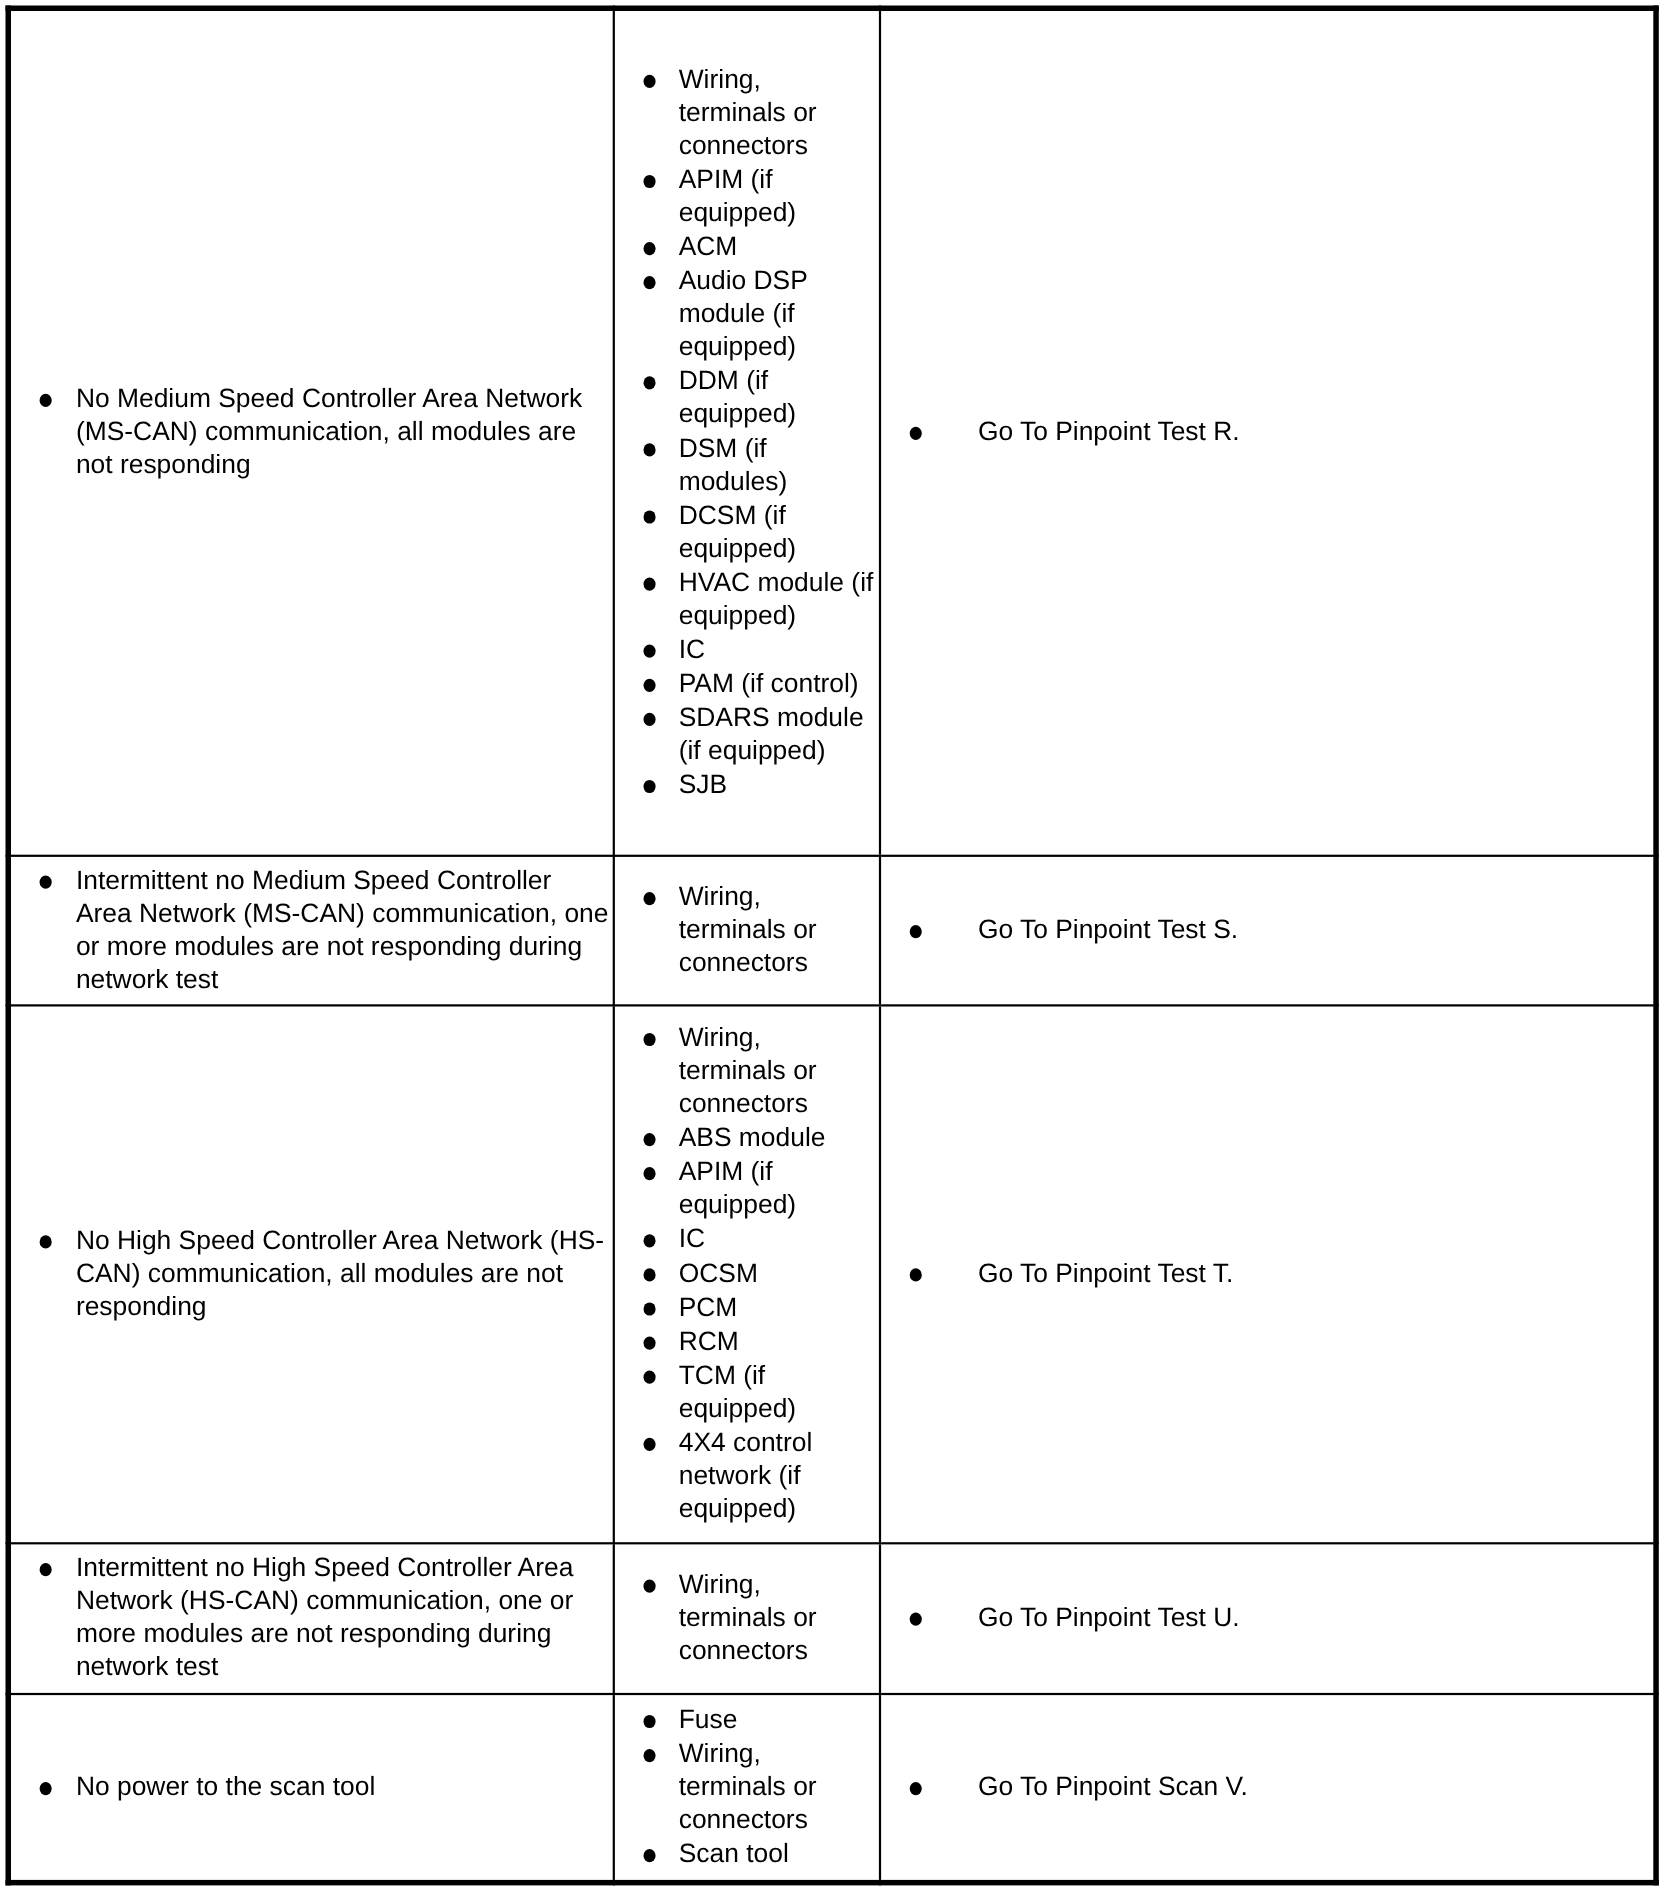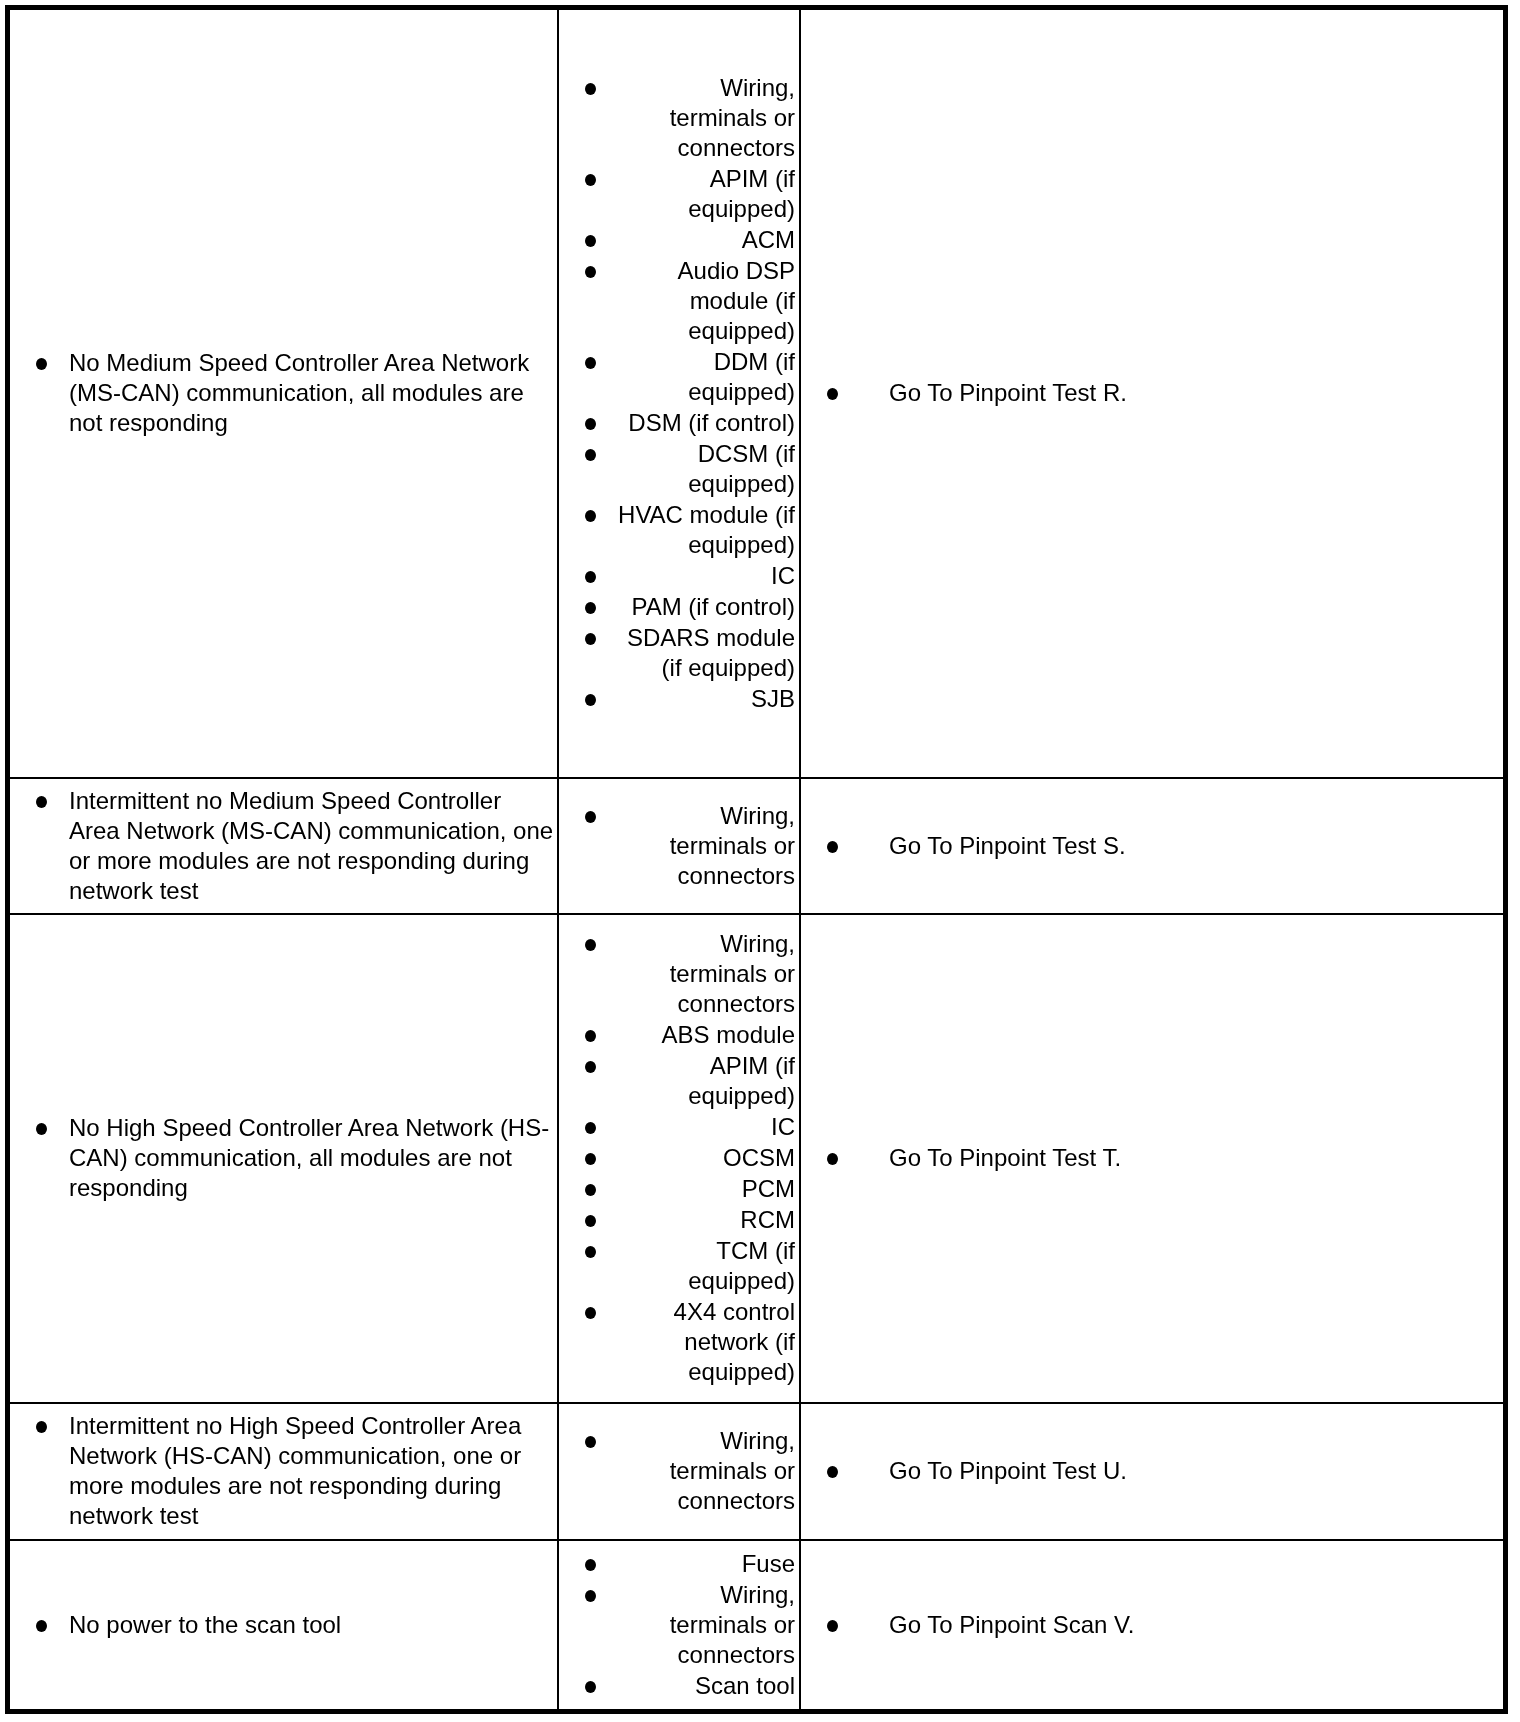--- a/index.html
+++ b/index.html
@@ -17,21 +17,21 @@
   table.symptom-table td.col-cond { width: 547px; }
   table.symptom-table td.col-src { width: 240px; border-right-width: 1px; }
   table.symptom-table td.col-act { }
   ul.bl { list-style: none; margin: 0; padding: 0; }
   ul.bl li { position: relative; padding-left: 59px; }
   ul.bl li .dot {
     position: absolute; left: 26px; top: 10px; width: 11px; height: 12px;
     border-radius: 50%; background: #000;
   }
   td.col-cond ul.bl li { padding-right: 2px; }
-  td.col-src ul.bl { padding: 4px 0; text-align: right; }
+  td.col-src ul.bl { padding: 4px 0; }
   td.col-src ul.bl li { padding-left: 58px; padding-right: 4px; margin: 1px 0; }
   td.col-act ul.bl li { padding-left: 88px; }
 </style>
 </head>
 <body>
 
 <table class="symptom-table">
   <tbody id="tbody">
       <tr style="height: 770px;">
         <td class="col-cond">
@@ -39,21 +39,21 @@
             <li><span class="dot"></span><span>No Medium Speed Controller Area Network (MS-CAN) communication, all modules are not responding</span></li>
           </ul>
         </td>
         <td class="col-src">
           <ul class="bl">
             <li><span class="dot"></span><span>Wiring, terminals or connectors</span></li>
             <li><span class="dot"></span><span>APIM (if equipped)</span></li>
             <li><span class="dot"></span><span>ACM</span></li>
             <li><span class="dot"></span><span>Audio DSP module (if equipped)</span></li>
             <li><span class="dot"></span><span>DDM (if equipped)</span></li>
-            <li><span class="dot"></span><span>DSM (if control)</span></li>
+            <li><span class="dot"></span><span>DSM (if modules)</span></li>
             <li><span class="dot"></span><span>DCSM (if equipped)</span></li>
             <li><span class="dot"></span><span>HVAC module (if equipped)</span></li>
             <li><span class="dot"></span><span>IC</span></li>
             <li><span class="dot"></span><span>PAM (if control)</span></li>
             <li><span class="dot"></span><span>SDARS module (if equipped)</span></li>
             <li><span class="dot"></span><span>SJB</span></li>
           </ul>
         </td>
         <td class="col-act">
           <ul class="bl">

